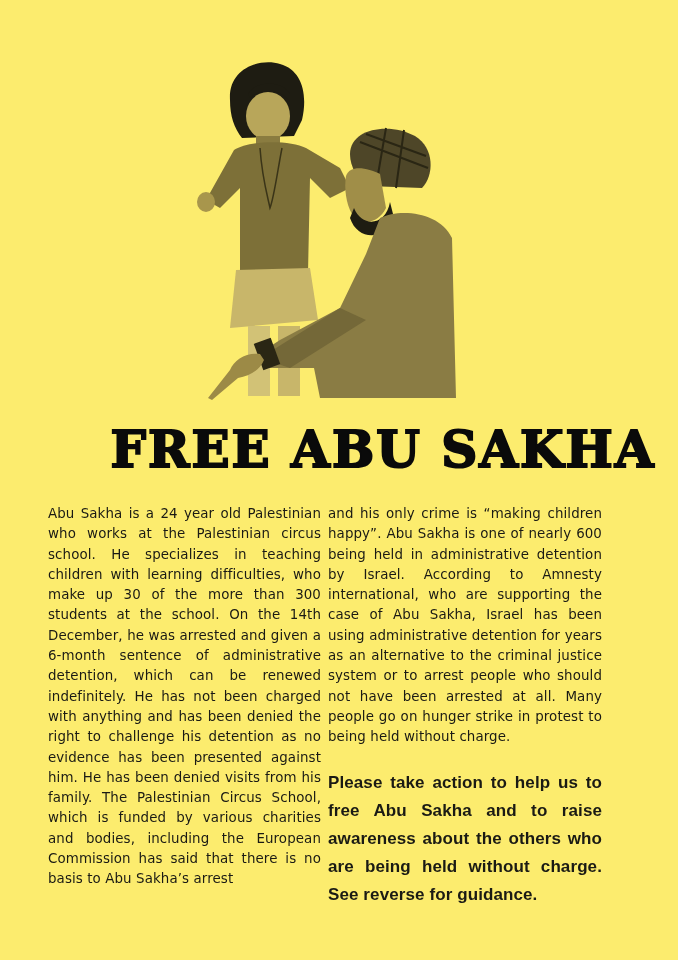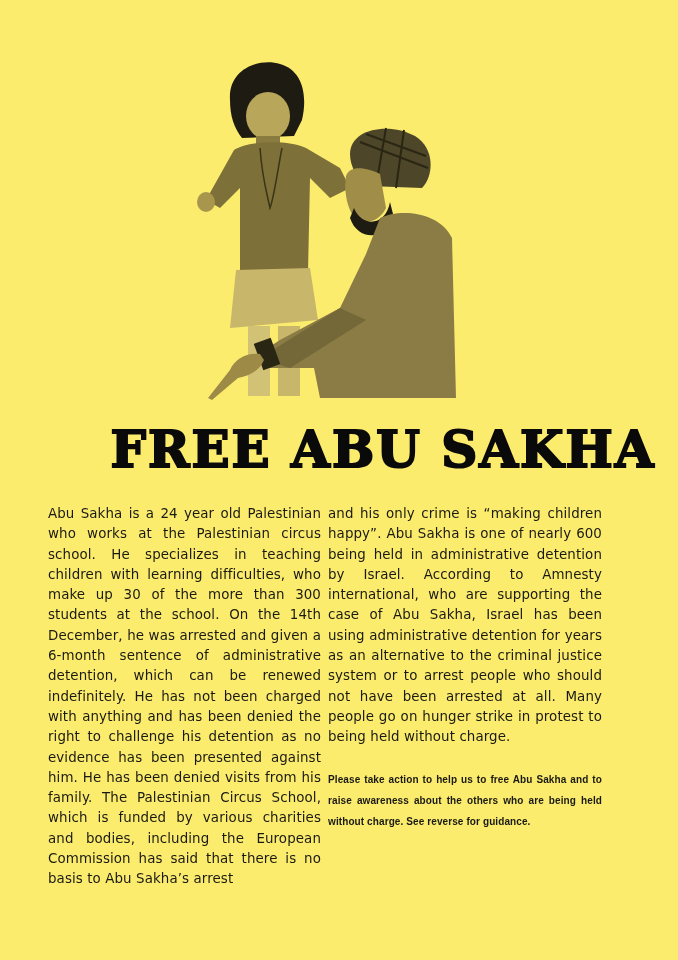--- a/index.html
+++ b/index.html
@@ -34,22 +34,22 @@
       text-align: justify;
       letter-spacing: 0.1px;
     }
     .col-left { left: 48px; width: 273px; }
     .col-right { left: 328px; width: 274px; }
     .col p { margin: 0; }
     .cta {
       margin-top: 21px !important;
       font-family: "Liberation Sans", sans-serif;
       font-weight: bold;
-      font-size: 10px;
-      line-height: 21px;
+      font-size: 17px;
+      line-height: 28px;
     }
   </style>
 </head>
 <body>
 
 <div class="photo">
   <svg viewBox="0 0 270 350" xmlns="http://www.w3.org/2000/svg">
 
     <path d="M40 42 C38 10 70 0 90 6 C112 12 118 36 112 62 L104 78 L52 80 C44 70 40 58 40 42 Z" fill="#1e1c12"></path>
 

